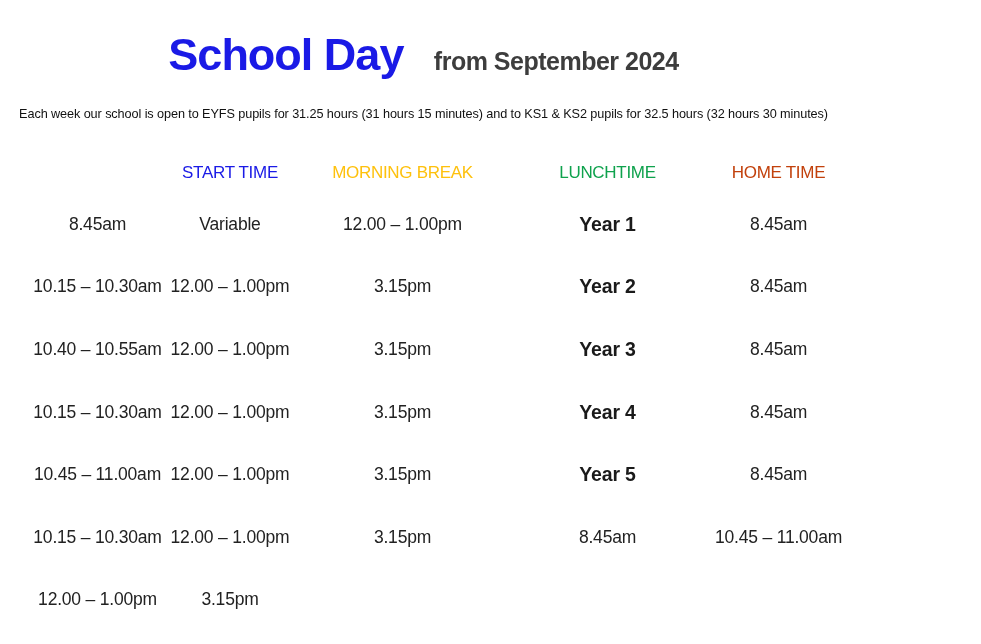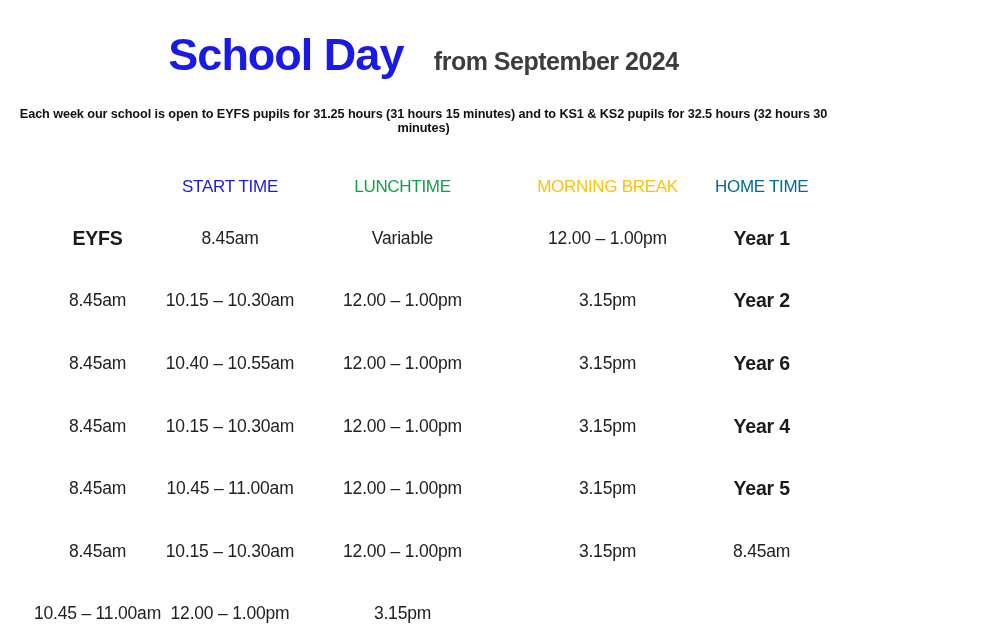--- a/index.html
+++ b/index.html
@@ -35,21 +35,21 @@
     font-weight: bold;
     color: #3d3d3d;
     margin-left: 26px;
     letter-spacing: -0.5px;
     vertical-align: baseline;
   }
   .hours-summary {
     margin: 26px 0 0 0;
     text-align: center;
     font-size: 12.7px;
-    font-weight: bold;
+    font-weight: normal;
     color: #111111;
     letter-spacing: -0.1px;
   }
   .grid {
     display: grid;
     grid-template-columns: 115px 150px 195px 215px 1fr;
     grid-template-rows: 40px repeat(7, 62.6px);
     padding: 0 55px 0 40px;
     margin-top: 32px;
   }
@@ -84,38 +84,37 @@
   <div class="titlebar">
     <span class="title-main">School Day</span>
     <span class="title-suffix">from September 2024</span>
   </div>
   <p class="hours-summary">Each week our school is open to EYFS pupils for 31.25 hours (31 hours 15 minutes) and to KS1 &amp; KS2 pupils for 32.5 hours (32 hours 30 minutes)</p>
 
   <div class="grid">
     <div class="hcell"></div>
 
   <div class="hcell" style="color: rgb(26, 26, 230);">START TIME</div>
+      <div class="hcell" style="color: rgb(254, 193, 13);">MORNING BREAK</div>
       <div class="hcell" style="color: rgb(15, 162, 77);">LUNCHTIME</div>
-      <div class="hcell" style="color: rgb(254, 193, 13);">MORNING BREAK</div>
-      <div class="hcell" style="color: #0369a1;">HOME TIME</div>
-      <div class="rlabel">EYFS</div>
+      <div class="hcell" style="color: #c2410c;">HOME TIME</div>
       <div class="cell">8.45am</div>
       <div class="cell">Variable</div>
       <div class="cell">12.00 – 1.00pm</div>
       <div class="rlabel">Year 1</div>
       <div class="cell">8.45am</div>
       <div class="cell">10.15 – 10.30am</div>
       <div class="cell">12.00 – 1.00pm</div>
       <div class="cell">3.15pm</div>
       <div class="rlabel">Year 2</div>
       <div class="cell">8.45am</div>
       <div class="cell">10.40 – 10.55am</div>
       <div class="cell">12.00 – 1.00pm</div>
       <div class="cell">3.15pm</div>
-      <div class="rlabel">Year 6</div>
+      <div class="rlabel">Year 3</div>
       <div class="cell">8.45am</div>
       <div class="cell">10.15 – 10.30am</div>
       <div class="cell">12.00 – 1.00pm</div>
       <div class="cell">3.15pm</div>
       <div class="rlabel">Year 4</div>
       <div class="cell">8.45am</div>
       <div class="cell">10.45 – 11.00am</div>
       <div class="cell">12.00 – 1.00pm</div>
       <div class="cell">3.15pm</div>
       <div class="rlabel">Year 5</div>

